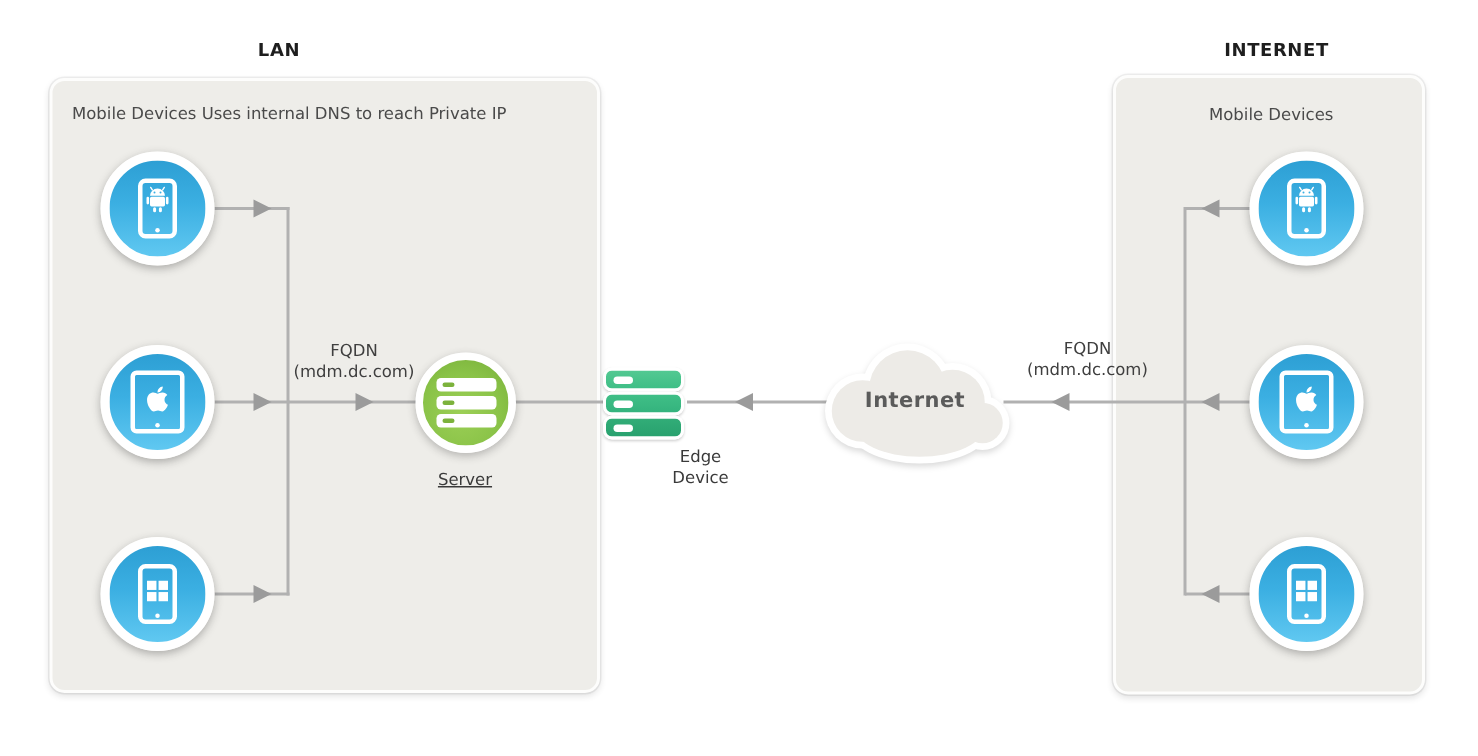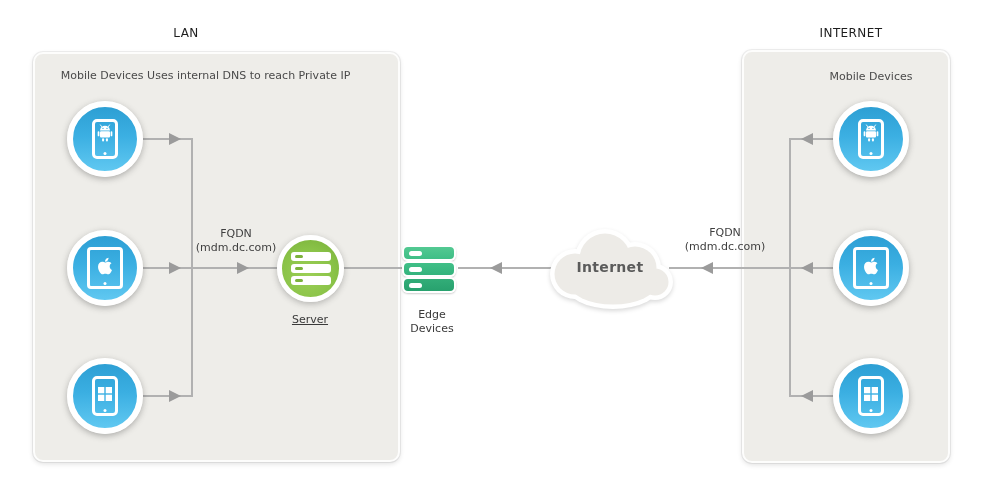--- a/index.html
+++ b/index.html
@@ -4,24 +4,24 @@
 <style>
   html,body{margin:0;padding:0;background:#fff;}
   .canvas{position:relative;width:985px;height:504px;background:#fff;overflow:hidden;
           font-family:"DejaVu Sans","Liberation Sans",sans-serif;}
   
   .panel{position:absolute;background:#eeede9;border:2px solid #fdfdfc;border-radius:10px;
          box-shadow:0 0 0 1px rgba(0,0,0,0.06),0 2px 5px rgba(0,0,0,0.12);}
   .lan-panel{left:33px;top:52px;width:363px;height:406px;}
   .inet-panel{left:742px;top:50px;width:204px;height:409px;}
   
-  .heading{position:absolute;font-size:12px;font-weight:normal;color:#1e1e1e;letter-spacing:.4px;text-align:center;}
+  .heading{position:absolute;font-size:12px;font-weight:bold;color:#1e1e1e;letter-spacing:.4px;text-align:center;}
   .lan-h{left:136px;top:26px;width:100px;}
   .inet-h{left:786px;top:26px;width:130px;}
-  .caption{position:absolute;font-size:11px;color:#4a4a4a;text-align:center;}
+  .caption{position:absolute;font-size:11px;color:#4a4a4a;}
   .lan-cap{left:48px;top:69px;width:315px;}
   .inet-cap{left:806px;top:70px;width:130px;}
   .linklabel{position:absolute;font-size:11px;color:#3f3f3f;text-align:center;line-height:14px;}
   .nodelabel{position:absolute;font-size:11px;color:#3a3a3a;text-align:center;line-height:14px;}
   
   .lh{position:absolute;height:2px;background:#b1b1b1;}
   .lv{position:absolute;width:2px;background:#b1b1b1;}
   .ar{position:absolute;width:0;height:0;border-top:6px solid transparent;border-bottom:6px solid transparent;}
   .ar-r{border-left:12px solid #9b9b9b;}
   .ar-l{border-right:12px solid #9b9b9b;}
@@ -162,23 +162,23 @@
     <div class="edge-bar eb1">
         <span class="edge-pill"></span>
       </div>
     <div class="edge-bar eb2">
         <span class="edge-pill"></span>
       </div>
     <div class="edge-bar eb3">
         <span class="edge-pill"></span>
       </div>
   </div>
-  <div class="nodelabel" style="left:398px;top:308px;width:68px;">
+  <div class="nodelabel" style="left:398px;top:298px;width:68px;padding-left:35px;">
     <div>Edge</div>
-    <div>Devices</div>
+    <div>Device</div>
   </div>
 
   <svg class="cloud-svg" width="134" height="88" viewBox="0 0 134 88">
     <g fill="#ffffff">
       <circle cx="32" cy="50" r="25"></circle>
         <circle cx="62" cy="35" r="30"></circle>
       <circle cx="92" cy="44" r="26"></circle>
         <circle cx="112" cy="58" r="18"></circle>
       <ellipse cx="70" cy="60" rx="48" ry="25"></ellipse>
     </g>

